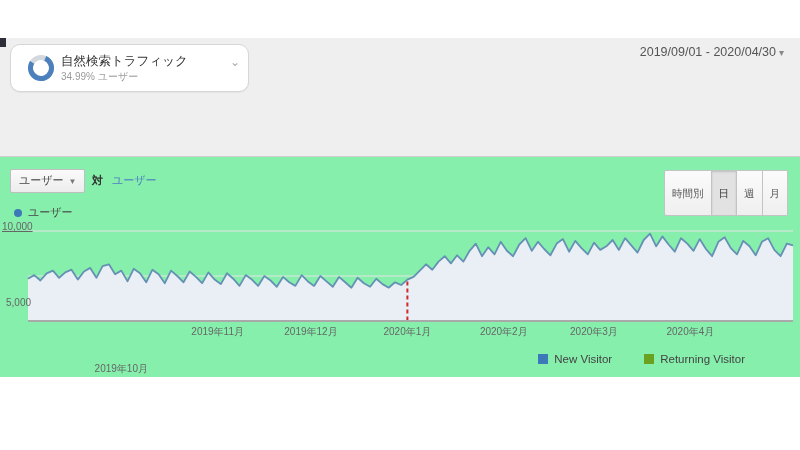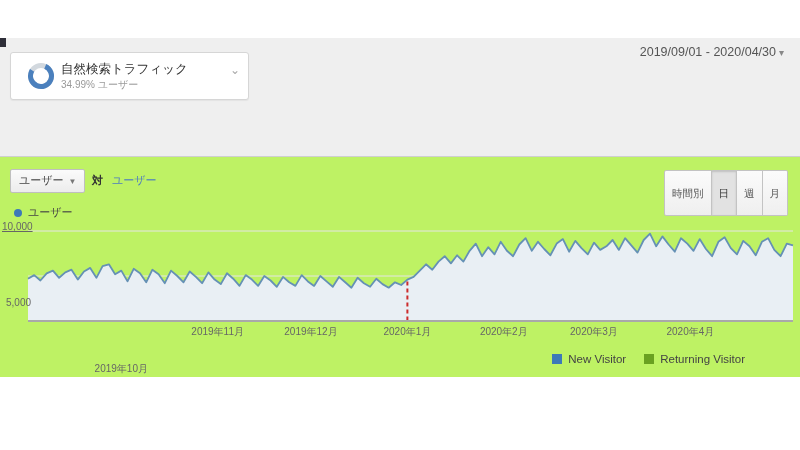--- a/index.html
+++ b/index.html
@@ -4,57 +4,57 @@
 <style>
   html,body{margin:0;padding:0;background:#ffffff;}
   body{font-family:"Liberation Sans","DejaVu Sans",sans-serif;}
   .screen{position:relative;width:800px;height:450px;background:#ffffff;overflow:hidden;}
 
   
   .panel{position:absolute;left:0;top:38px;width:800px;height:300px;background:#efefef;border-bottom:1px solid #e2e2e2;}
   .edge-artifact{position:absolute;left:0;top:0;width:6px;height:9px;background:#2e2e38;}
 
   
-  .seg-card{position:absolute;left:10px;top:14px;width:237px;height:46px;background:#ffffff;border:1px solid #d6d6d6;border-radius:3px;box-shadow:0 1px 1px rgba(0,0,0,.05);}
+  .seg-card{position:absolute;left:10px;top:6px;width:237px;height:46px;background:#ffffff;border:1px solid #d6d6d6;border-radius:10px;box-shadow:0 1px 1px rgba(0,0,0,.05);}
   .donut{position:absolute;left:16px;top:9px;width:28px;height:28px;}
   .seg-title{position:absolute;left:50px;top:8px;font-size:12.5px;color:#333;white-space:nowrap;}
   .seg-sub{position:absolute;left:50px;top:25px;font-size:10px;color:#9a9a9a;white-space:nowrap;}
   .seg-chevron{position:absolute;right:8px;top:10px;color:#aaa;font-size:12px;}
   .add-card{position:absolute;left:257px;top:6px;width:240px;height:46px;background:#f4f4f4;border:1px dashed #c8c8c8;border-radius:2px;}
   .add-circle{position:absolute;left:14px;top:11px;width:22px;height:22px;border:3px solid #d4d4d4;border-radius:50%;background:transparent;}
   .add-label{position:absolute;left:48px;top:15px;font-size:12px;color:#777;white-space:nowrap;}
   .date-range{position:absolute;right:16px;top:7px;font-size:12.5px;color:#555;white-space:nowrap;cursor:pointer;}
   .date-range .chev{color:#888;font-size:10px;margin-left:3px;}
 
   
   .tab{position:absolute;left:8px;top:58px;width:58px;height:23px;background:#ffffff;border:1px solid #cfcfcf;border-bottom:none;border-radius:2px 2px 0 0;font-size:11px;color:#444;text-align:center;line-height:23px;}
 
   
-  .content{position:absolute;left:0;top:118px;width:800px;height:220px;background:#bef264;border-top:1px solid #cfcfcf;}
+  .content{position:absolute;left:0;top:118px;width:800px;height:220px;background:#86efac;border-top:1px solid #cfcfcf;}
 
   
   .metric-btn{position:absolute;left:10px;top:12px;height:22px;padding:0 8px;background:linear-gradient(#fbfbfb,#ececec);border:1px solid #bfbfbf;border-radius:2px;font-size:11px;color:#444;line-height:20px;cursor:pointer;}
   .metric-btn .arr{font-size:8px;color:#777;margin-left:5px;}
   .vs{position:absolute;left:92px;top:16px;font-size:11px;font-weight:bold;color:#333;}
   .metric-link{position:absolute;left:112px;top:16px;font-size:11px;color:#4d7bc0;text-decoration:none;cursor:pointer;}
   .gran-group{position:absolute;right:12px;top:13px;display:flex;}
   .gran-btn{height:20px;padding:12px 7px;border:1px solid #c3c3c3;border-left:none;background:linear-gradient(#fbfbfb,#efefef);font-size:10.5px;color:#555;line-height:20px;cursor:pointer;}
   .gran-btn:first-child{border-left:1px solid #c3c3c3;border-radius:2px 0 0 2px;}
   .gran-btn:last-child{border-radius:0 2px 2px 0;}
   .gran-btn.selected{background:#e2e2e2;box-shadow:inset 0 1px 2px rgba(0,0,0,.15);color:#333;}
 
   
   .chart-legend{position:absolute;left:14px;top:48px;font-size:11px;color:#444;}
   .chart-legend .dot{display:inline-block;width:8px;height:8px;border-radius:50%;background:#3d79b8;margin-right:6px;vertical-align:middle;}
   .chart-wrap{position:absolute;left:0;top:42px;width:800px;height:178px;}
   .ytick{position:absolute;font-size:10px;color:#666;}
   .xlabel{position:absolute;top:126px;width:80px;margin-left:-40px;text-align:center;font-size:10px;color:#666;white-space:nowrap;}
 
   
-  .visitor-legend{position:absolute;right:55px;top:196px;display:flex;gap:18px;font-size:11.5px;color:#444;align-items:center;}
+  .visitor-legend{position:absolute;right:55px;top:196px;display:flex;gap:32px;font-size:11.5px;color:#444;align-items:center;}
   .visitor-legend .sq{display:inline-block;width:10px;height:10px;margin-right:6px;vertical-align:-1px;}
 </style>
 </head>
 <body>
 
 <div class="screen">
   <div class="panel">
     <div class="edge-artifact"></div>
 
     <div class="seg-card">

